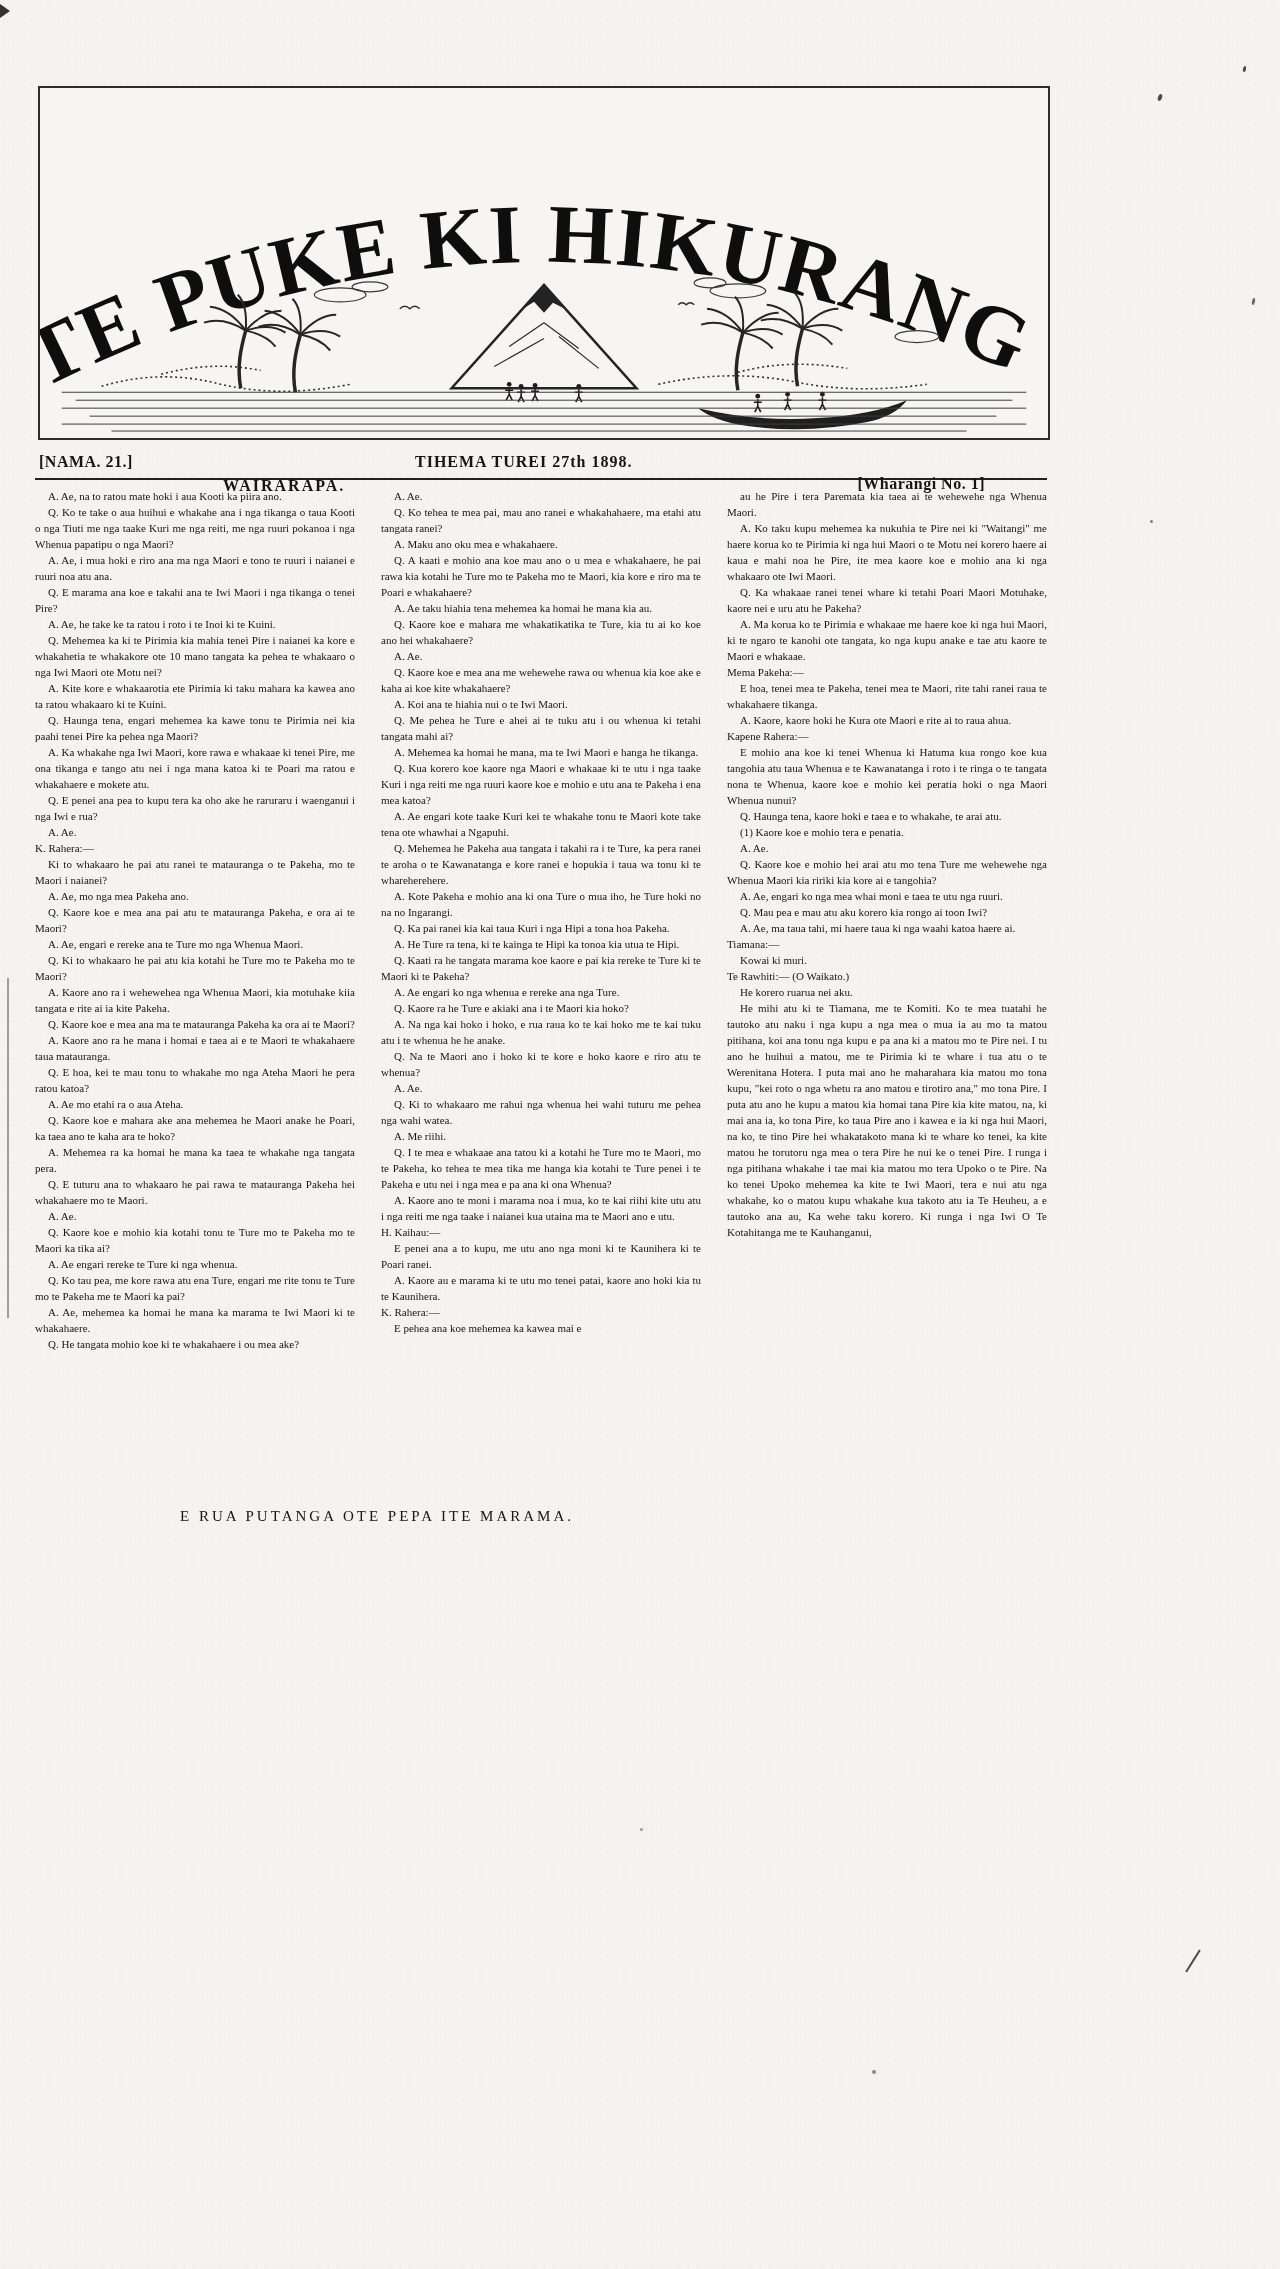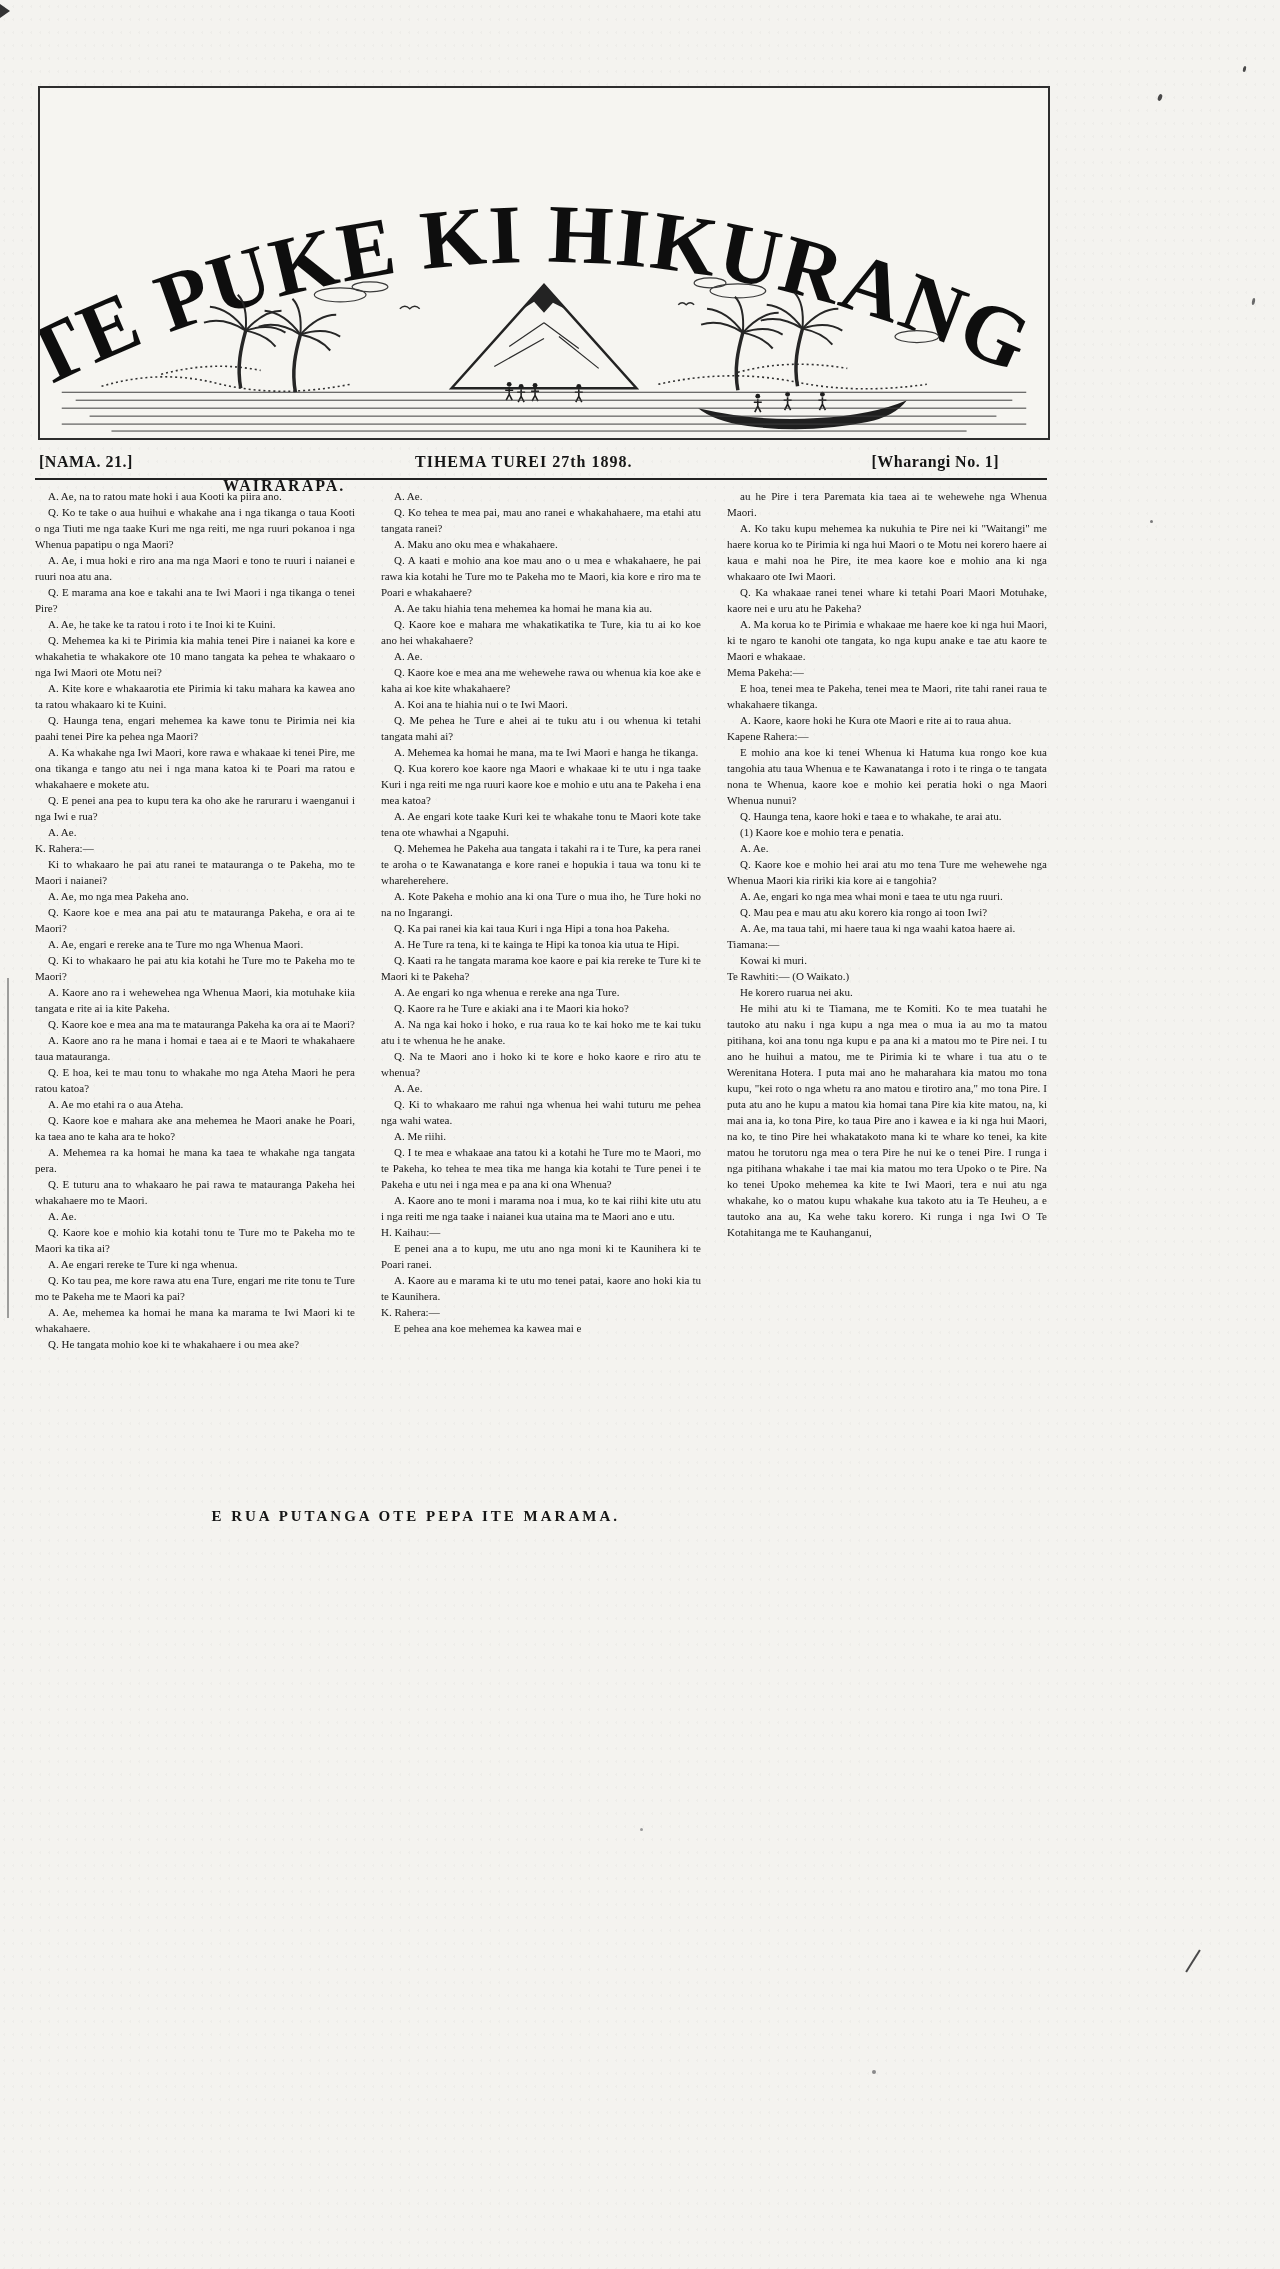--- a/index.html
+++ b/index.html
@@ -35,42 +35,42 @@
     position:absolute; top:448px; left:35px;
     width:1012px; height:30px;
     border-bottom:2px solid #222;
     font-weight:bold; font-size:16px;
     letter-spacing:0.5px;
   }
   .dateline span{position:absolute; top:5px; white-space:nowrap;}
   .dl-issue{left:4px;}
   .dl-region{left:188px; letter-spacing:2px;margin-top:24px;}
   .dl-date{left:352px; letter-spacing:1px;margin-left:28px;}
-  .dl-page{right:48px;}
+  .dl-page{right:62px;margin-top:22px;}
   
   .columns{
     position:absolute; top:488px; left:35px;
     width:1012px; height:1016px;
     display:flex; gap:26px;
     overflow:hidden;
   }
   .col{
     flex:1 1 0;
     font-size:11px;
     line-height:16px;
     text-align:justify;
     overflow:hidden;
   }
   .col p{margin:0; text-indent:13px;}
   .col p.speaker{text-indent:0;}
   
   .footer-line{
     position:absolute; top:1508px; left:180px;
-    width:440px; text-align:right;
-    font-weight:bold; font-size:15px;
+    width:440px; text-align:left;
+    font-weight:normal; font-size:15px;
     letter-spacing:3px;
   }
   
   .speck{position:absolute; background:#4a4a4a; border-radius:50%;}
   .sp1{left:1158px; top:94px;  width:4px; height:7px; transform:rotate(20deg);}
   .sp2{left:1243px; top:66px;  width:3px; height:6px; transform:rotate(15deg);}
   .sp3{left:1252px; top:298px; width:3px; height:7px; transform:rotate(10deg); background:#6a6a6a;}
   .sp4{left:1150px; top:520px; width:3px; height:3px; background:#7a7a7a;}
   .sp5{left:872px;  top:2070px; width:4px; height:4px; background:#8a8a8a;}
   .sp6{left:640px;  top:1828px; width:3px; height:3px; background:#9a9a9a;}

